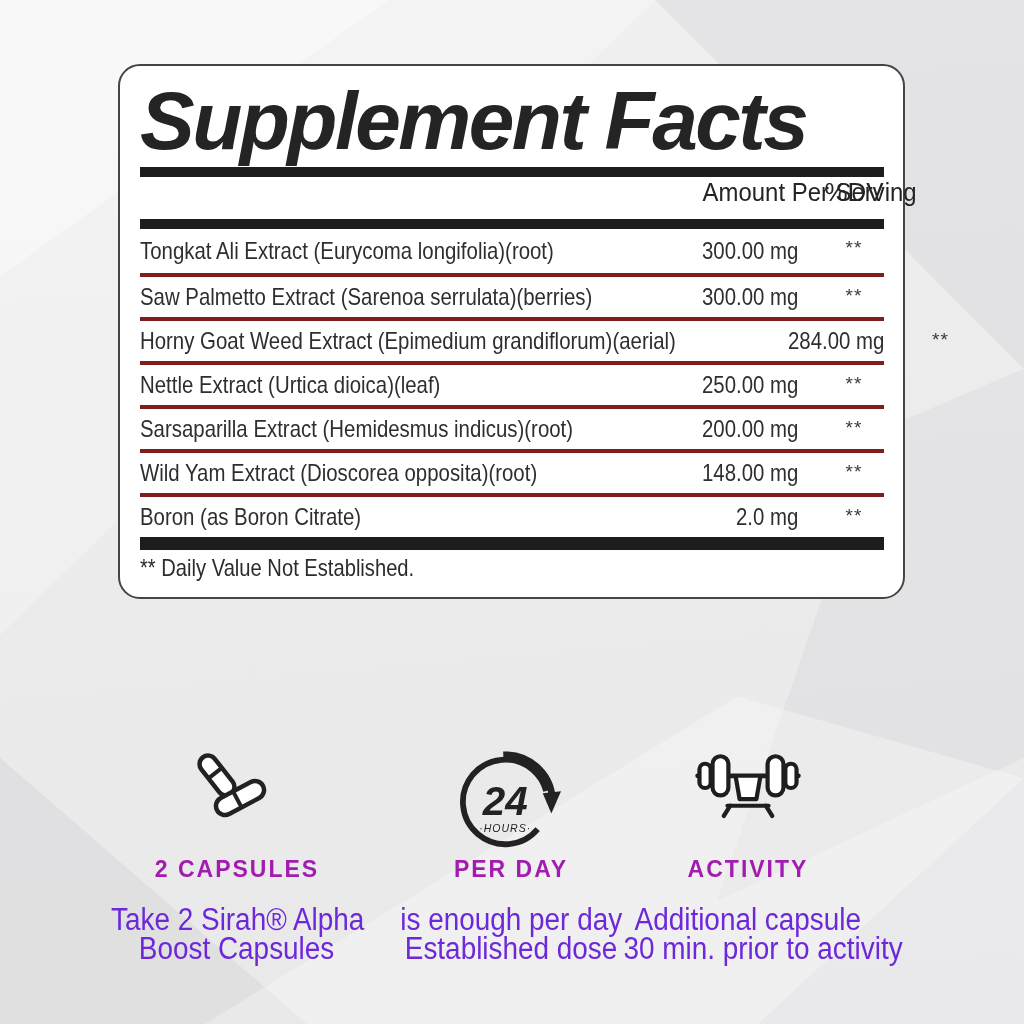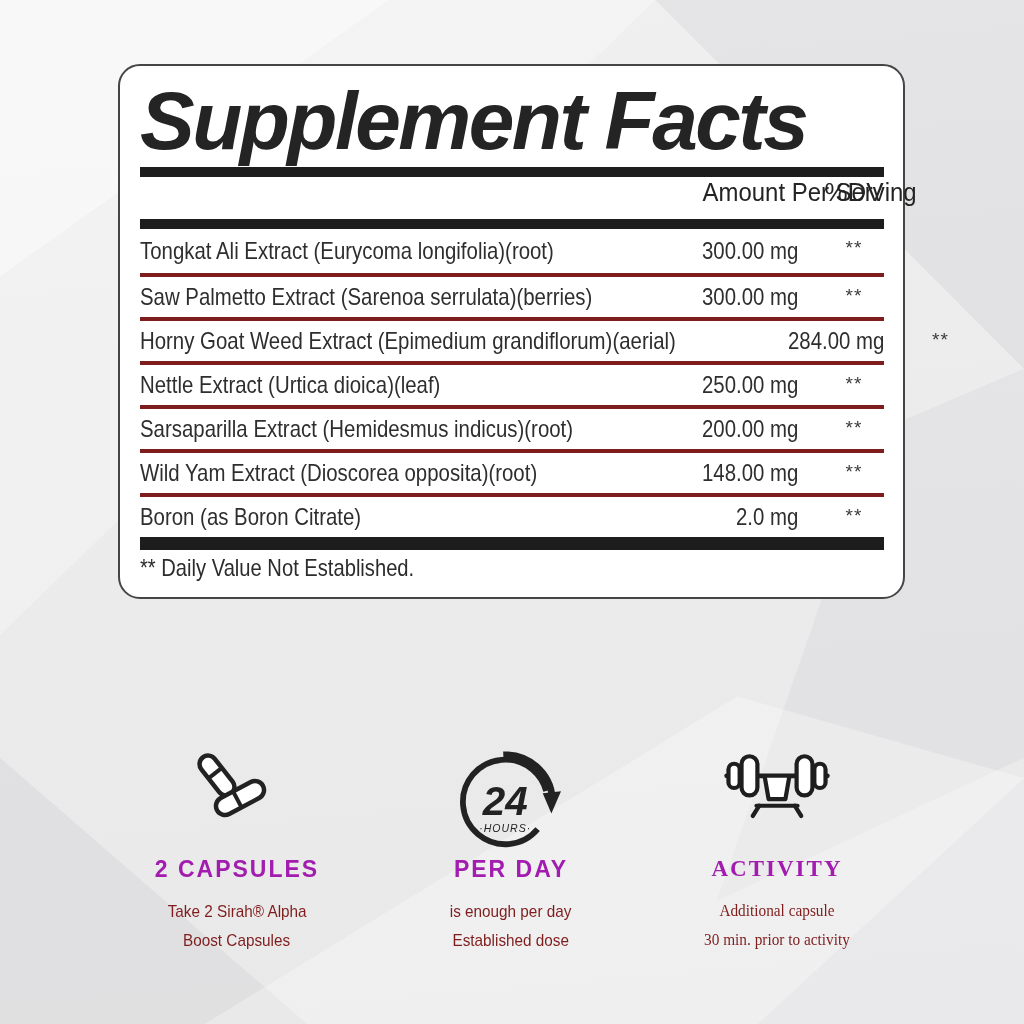--- a/index.html
+++ b/index.html
@@ -50,26 +50,26 @@
   .trow + .trow{border-top:4px solid #7f1d1d;}
   .trow .name{overflow:visible;}
   .trow .amount{text-align:right;padding-right:26px;white-space:nowrap;}
   .trow .dv{align-self:start;padding-top:8px;text-align:center;font-size:19px;color:#3a3a3a;letter-spacing:1px;}
   .footnote{margin-top:3px;font-size:24px;color:#2c2c2c;line-height:30px;}
 
   
   .feature{position:absolute;top:750px;width:280px;text-align:center;}
   .feat-capsules{left:97px;}
   .feat-perday{left:371px;}
-  .feat-activity{left:637px;font-family:Liberation Serif, serif;}
+  .feat-activity{left:608px;}
   .icon-box{height:98px;display:flex;align-items:flex-start;justify-content:center;}
   .feat-label{
     margin-top:8px;font-size:23px;font-weight:700;letter-spacing:2px;color:#a21caf;white-space:nowrap;
   }
-  .feat-desc{margin-top:14px;font-size:17px;line-height:29px;color:#7f1d1d;}
+  .feat-desc{margin-top:22px;font-size:31px;line-height:29px;color:#6d28d9;}
   .feat-desc .line{display:block;white-space:nowrap;}
   svg{display:block;}
 </style>
 </head>
 <body>
 
 <div class="facet f1"></div>
 <div class="facet f2"></div>
 <div class="facet f3"></div>
 <div class="facet f4"></div>

